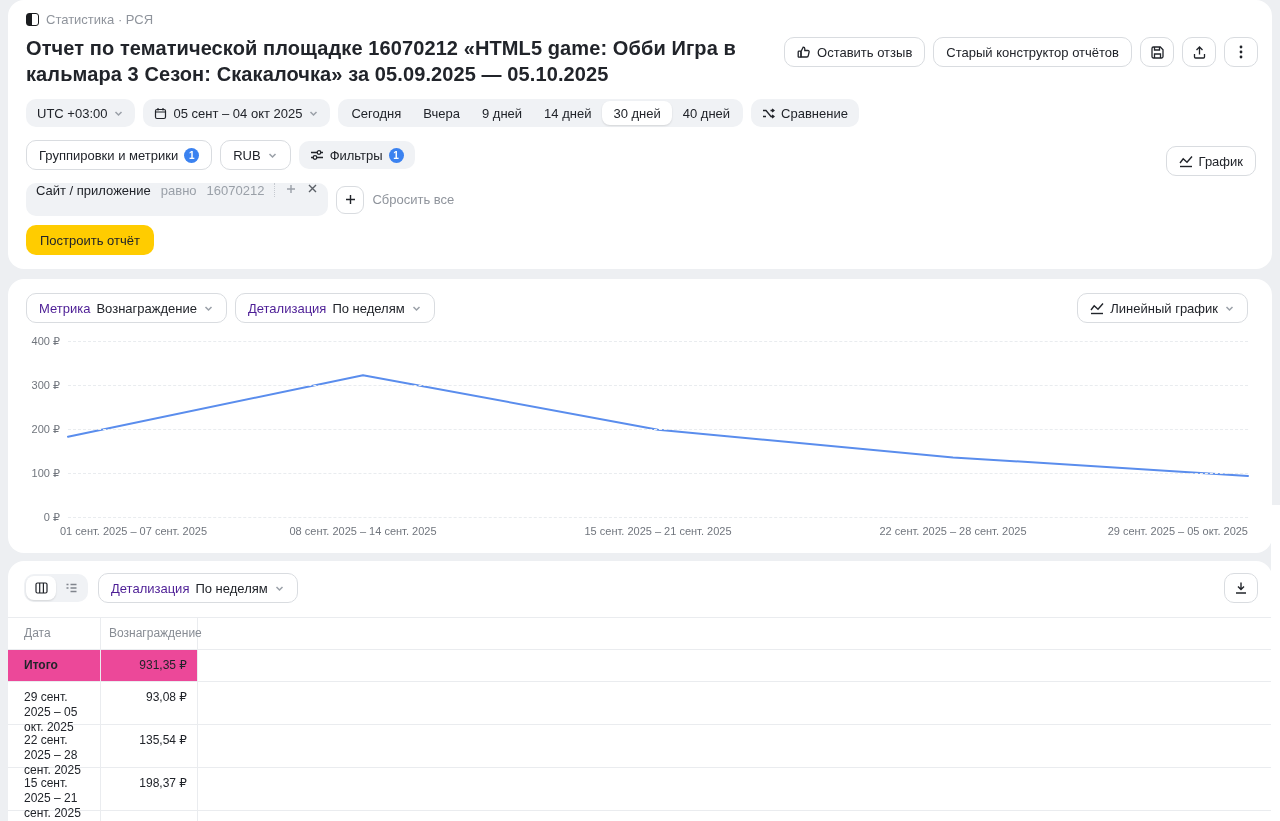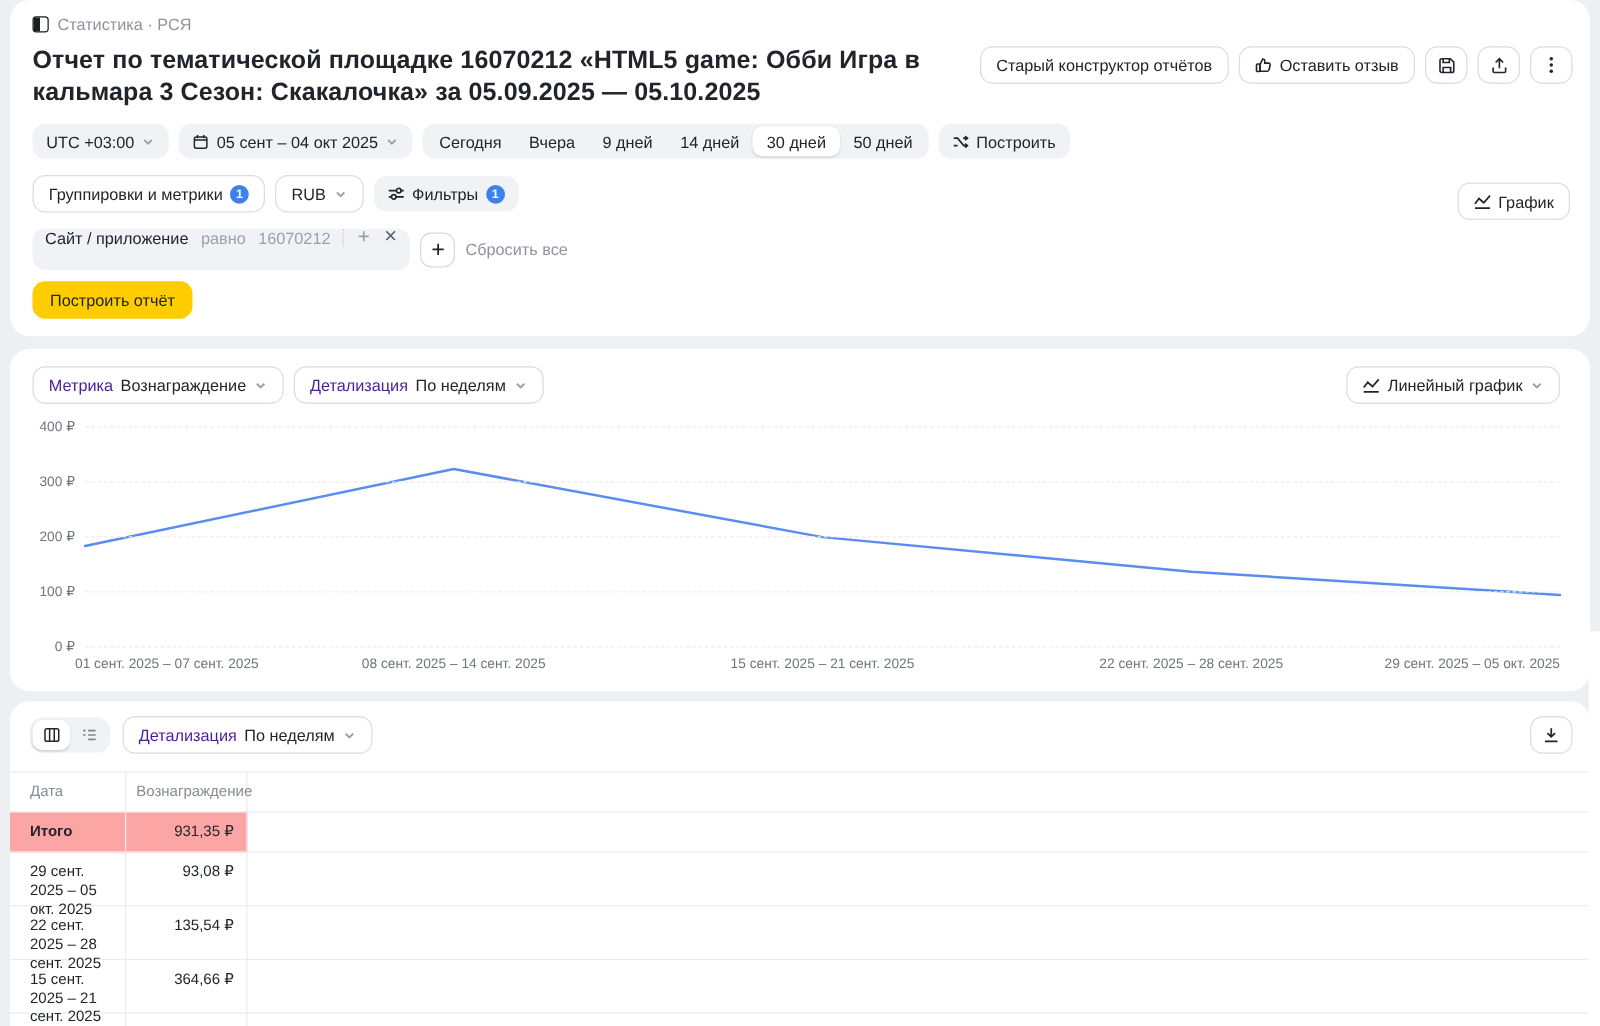--- a/index.html
+++ b/index.html
@@ -65,48 +65,48 @@
   .card-table { margin-top:8px; padding-top:12px; height:330px; overflow:hidden; }
   .table-controls { display:flex; align-items:center; padding:0 14px 0 16px; gap:10px; }
   .view-toggle { display:flex; background:#f0f2f5; border-radius:10px; padding:2px; height:28px; }
   .view-toggle .vbtn { width:30px; height:24px; display:flex; align-items:center; justify-content:center; border-radius:8px; cursor:pointer; }
   .view-toggle .vbtn.selected { background:#fff; box-shadow:0 1px 2px rgba(0,0,0,.12); }
   .grid { margin-top:14px; display:grid; grid-template-columns:92px 98px 1fr; border-top:1px solid #eaecef; }
   .cell { border-bottom:1px solid #eaecef; font-size:12px; padding:8px 8px 8px 16px; line-height:15px; }
   .cell.c2 { border-left:1px solid #eaecef; border-right:1px solid #eaecef; padding:8px 10px 8px 8px; text-align:right; }
   .cell.head { color:#878c94; padding-top:8px; padding-bottom:8px; display:flex; align-items:flex-start; gap:3px; }
   .cell.head.c2 { justify-content:flex-start; text-align:left; }
-  .cell.total { background:#fca5a5; font-weight:700; }
+  .cell.total { background:#ec4899; font-weight:700; }
   .cell.total.c2 { font-weight:400; }
   .cell.filler { border-left:none; }
   .scrollbar-strip { position:fixed; right:0; top:505px; width:9px; height:316px; background:#fff; }
 
   svg.ic { display:block; }
 </style>
 </head>
 <body>
 
 <div class="card card-top">
   <div class="breadcrumb">
     <span class="app-logo"></span>
     <span>Статистика · РСЯ</span>
   </div>
 
   <div class="header-row">
     <h1 class="page-title">Отчет по тематической площадке 16070212 «HTML5 game: Обби Игра в кальмара 3 Сезон: Скакалочка» за 05.09.2025 — 05.10.2025</h1>
     <div class="header-actions">
       <button class="pill">
-        <span>Старый конструктор отчётов</span>
-      </button>
-      <button class="pill">
         <svg class="ic" width="14" height="14" viewBox="0 0 14 14" fill="none" stroke="#21242a" stroke-width="1.3">
             <path d="M4 6.5l2.2-4.3c.9 0 1.6.7 1.6 1.6V5.5h3.1c.8 0 1.4.7 1.2 1.5l-.8 3.6c-.1.8-.8 1.4-1.6 1.4H4z"></path>
             <rect x="1.2" y="6.2" width="2.8" height="6" rx="0.8"></rect>
           </svg>
         <span>Оставить отзыв</span>
+      </button>
+      <button class="pill">
+        <span>Старый конструктор отчётов</span>
       </button>
       <button class="pill icon-only">
         <svg class="ic" width="15" height="15" viewBox="0 0 15 15" fill="none" stroke="#21242a" stroke-width="1.3">
             <path d="M2 3.5A1.5 1.5 0 013.5 2h6.8L13 4.7v6.8a1.5 1.5 0 01-1.5 1.5h-8A1.5 1.5 0 012 11.5z"></path>
             <path d="M4.5 2v3h5V2M4.5 13V9h6v4"></path>
           </svg>
       </button>
       <button class="pill icon-only">
         <svg class="ic" width="15" height="15" viewBox="0 0 15 15" fill="none" stroke="#21242a" stroke-width="1.3">
             <path d="M7.5 9.5V2m-3 3l3-3 3 3"></path>
@@ -140,28 +140,28 @@
         <svg class="ic" width="11" height="11" viewBox="0 0 11 11" fill="none" stroke="#9aa0a8" stroke-width="1.5">
             <path d="M2.5 4l3 3 3-3"></path>
           </svg>
       </div>
       <div class="seg-group" id="quick-ranges">
           <div class="seg-item">Сегодня</div>
           <div class="seg-item">Вчера</div>
           <div class="seg-item">9 дней</div>
           <div class="seg-item">14 дней</div>
           <div class="seg-item selected">30 дней</div>
-          <div class="seg-item">50 дней</div>
+          <div class="seg-item">40 дней</div>
         </div>
       <div class="chip">
         <svg class="ic" width="13" height="13" viewBox="0 0 13 13" fill="none" stroke="#21242a" stroke-width="1.3">
             <path d="M1 3.5h3l5 6h2.5M1 9.5h3M8.5 3.5H11.5"></path>
             <path d="M10 2l2 1.5-2 1.5M10 8l2 1.5-2 1.5"></path>
           </svg>
-        <span>Построить</span>
+        <span>Сравнение</span>
       </div>
     </div>
 
     <div class="row">
       <button class="pill">
         <span>Группировки и метрики</span>
         <span class="badge">1</span>
       </button>
       <button class="pill">
         <span>RUB</span>
@@ -311,21 +311,21 @@
     <div class="cell total">Итого</div>
     <div class="cell total c2">931,35 ₽</div>
     <div class="cell filler"></div>
   <div class="cell" style="height: 43px;">29 сент. 2025 – 05 окт. 2025</div>
       <div class="cell c2">93,08 ₽</div>
       <div class="cell filler"></div>
       <div class="cell" style="height: 43px;">22 сент. 2025 – 28 сент. 2025</div>
       <div class="cell c2">135,54 ₽</div>
       <div class="cell filler"></div>
       <div class="cell" style="height: 43px;">15 сент. 2025 – 21 сент. 2025</div>
-      <div class="cell c2">364,66 ₽</div>
+      <div class="cell c2">198,37 ₽</div>
       <div class="cell filler"></div>
       <div class="cell" style="height: 43px;">08 сент. 2025 – 14 сент. 2025</div>
       <div class="cell c2">322,17 ₽</div>
       <div class="cell filler"></div>
     </div>
 </div>
 
 <div class="scrollbar-strip"></div>
 
 </body></html>

